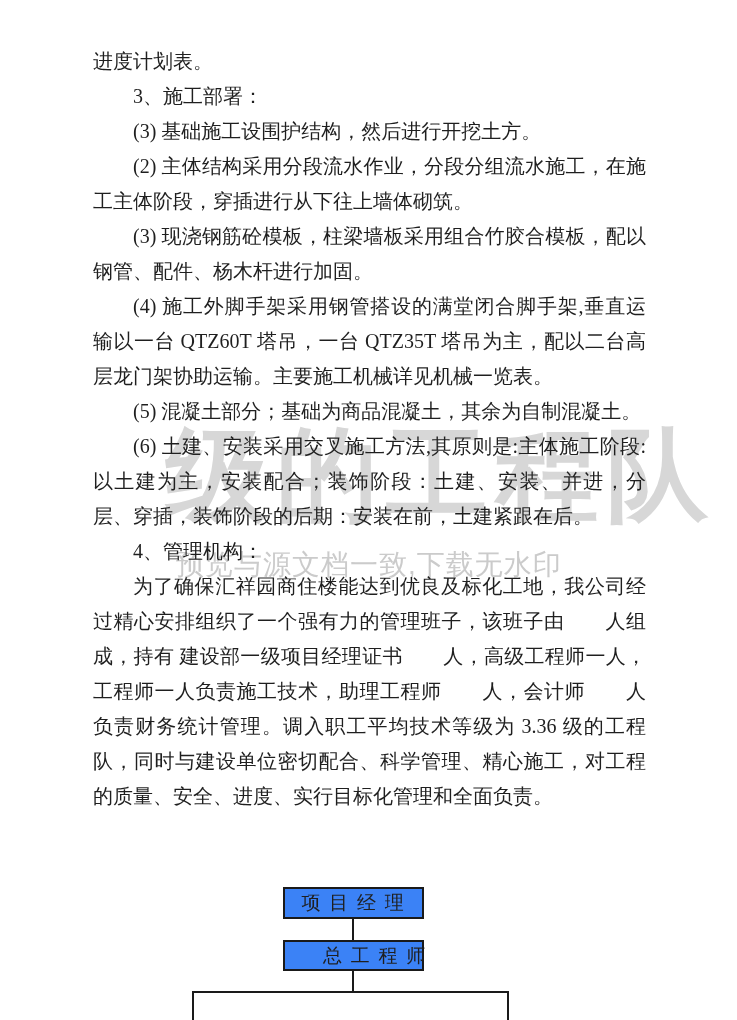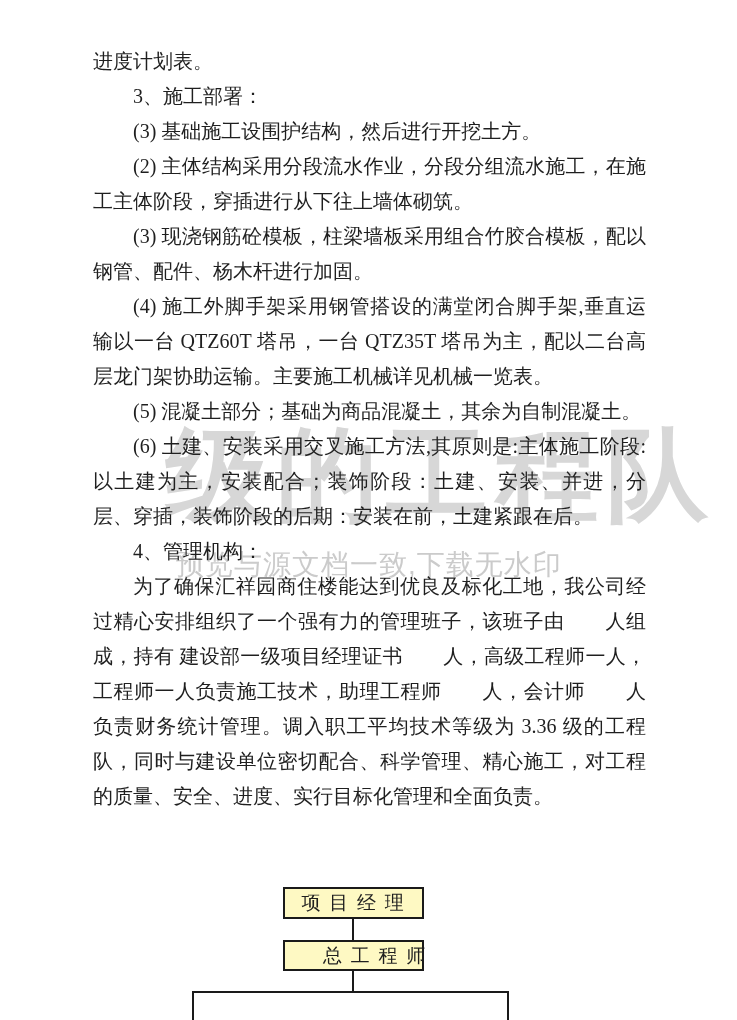--- a/index.html
+++ b/index.html
@@ -81,21 +81,21 @@
   
   .org-chart {
     position: absolute;
     inset: 0;
     z-index: 2;
   }
   .org-box {
     position: absolute;
     box-sizing: border-box;
     border: 2px solid #1a1a1a;
-    background: #fef9c3;
+    background: #3b82f6;
     display: flex;
     align-items: center;
     justify-content: center;
     font-size: 19px;
     color: #1f1f1f;
     letter-spacing: 2px;
     white-space: nowrap;
   }
   .org-box-1 { left: 283px; top: 887px; width: 141px; height: 32px; }
   .org-box-2 { left: 283px; top: 940px; width: 141px; height: 31px; padding-left: 43px; }

